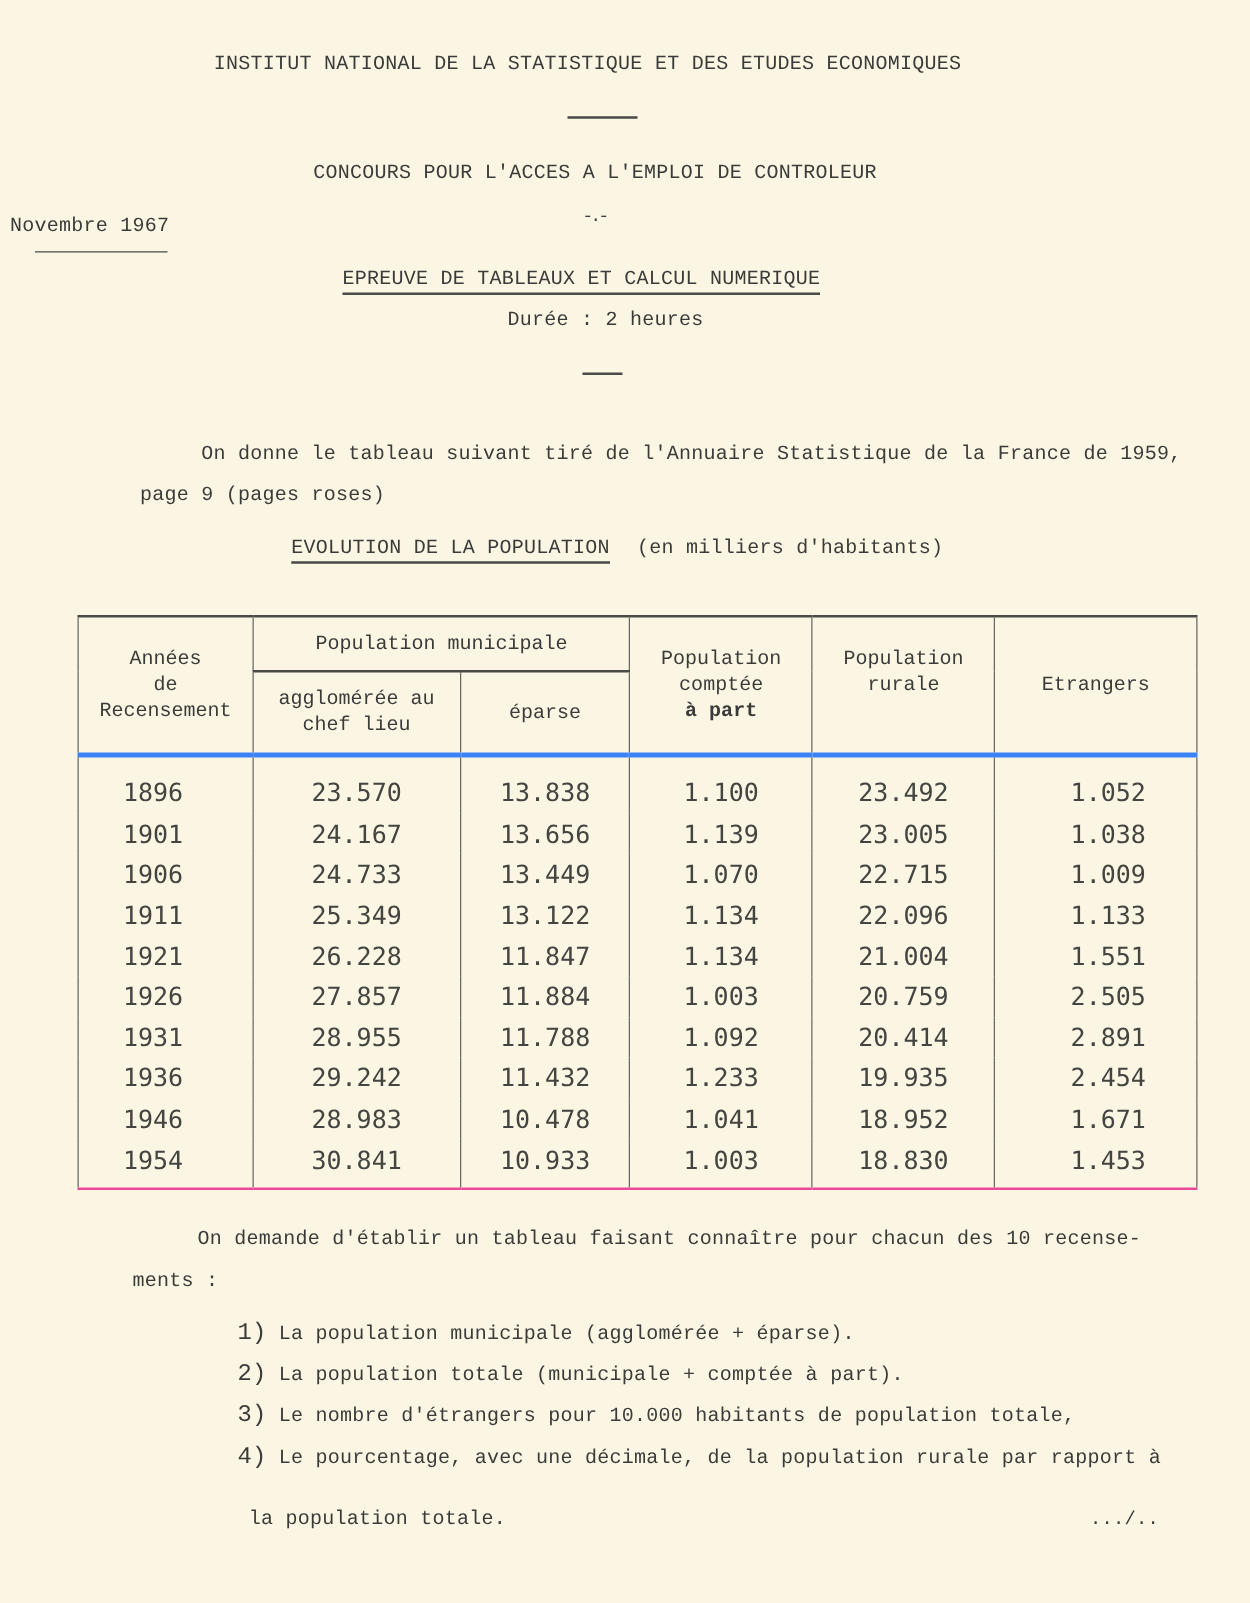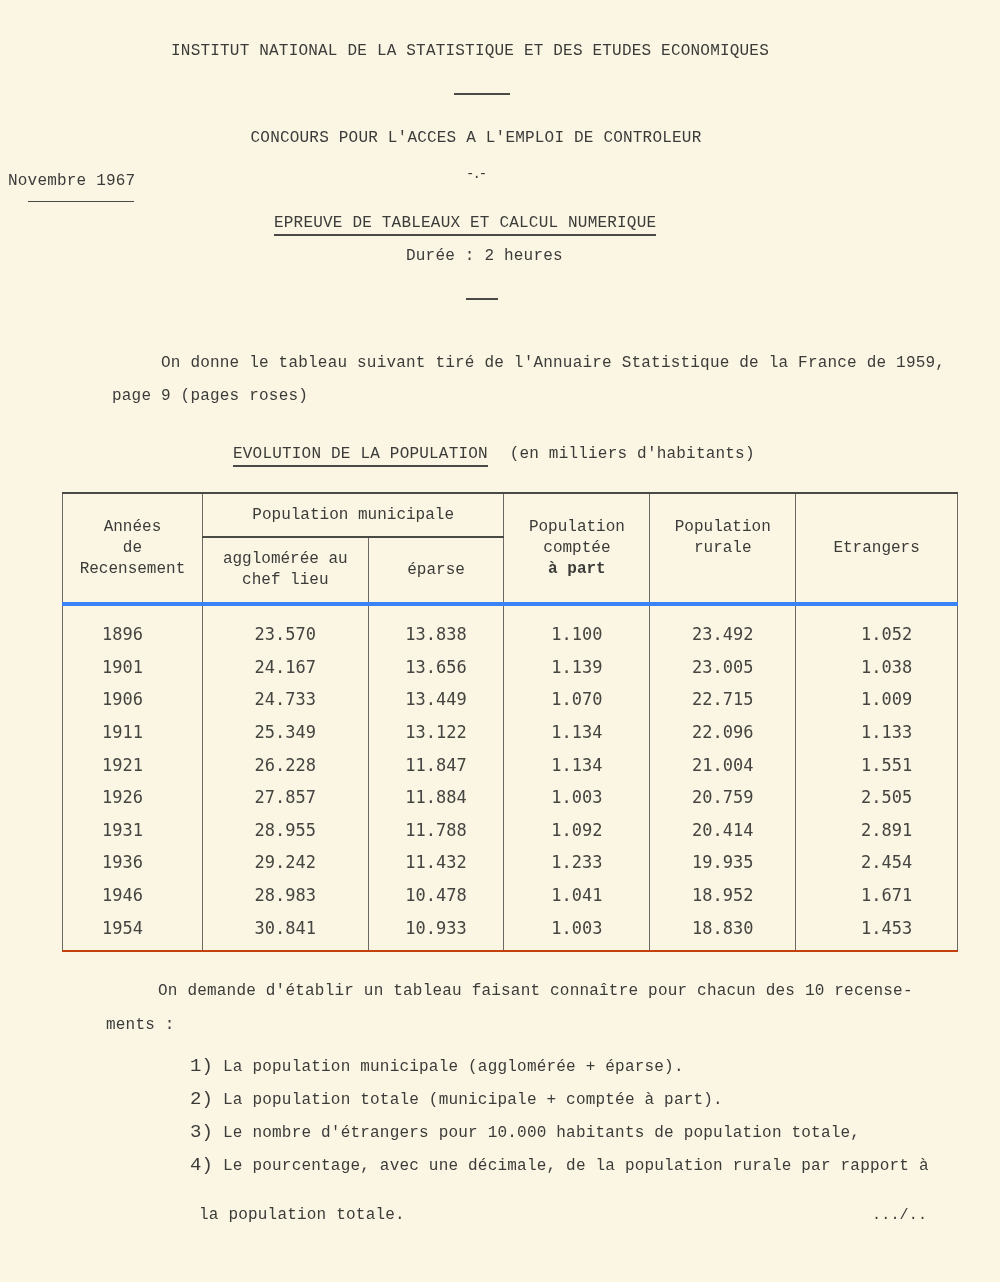--- a/index.html
+++ b/index.html
@@ -55,26 +55,26 @@
     font-weight: normal;
     text-align: center;
     vertical-align: middle;
   }
   .tbl thead tr.top th { border-top: 2px solid #4a4a46; }
   .tbl thead tr.last th, .tbl thead th.rowspan-bottom { border-bottom: 4px solid #3b82f6; }
   .tbl th { font-size: 16px; line-height: 21px; }
   .tbl .sub-rule { border-bottom: 2px solid #4a4a46; }
   .tbl tbody td {
     font-family: "DejaVu Sans Mono", "Liberation Mono", monospace;
-    font-size: 17px;
+    font-size: 20px;
     height: 32.6px;
     color: #444440;
   }
   .tbl tbody tr:first-child td { padding-top: 12px; }
-  .tbl tbody tr:last-child td { border-bottom: 2px solid #c2410c; padding-bottom: 6px; margin-left: 44px; }
+  .tbl tbody tr:last-child td { border-bottom: 2px solid #ec4899; padding-bottom: 6px; margin-left: 44px; }
   .bold { font-weight: bold; text-align: center; }
   .list-item {
     position: absolute;
     left: 166px;
     font-size: 16px;
     margin-left: 24px;
   }
 </style>
 </head>
 <body>
@@ -91,21 +91,21 @@
 
 <div class="abs typed" style="left:274px; top:214px;">
   <span class="underline-text">EPREUVE DE TABLEAUX ET CALCUL NUMERIQUE</span>
 </div>
 <div class="abs typed" style="left:406px; top:247px;">Durée : 2 heures</div>
 <div class="rule" style="left:466px; top:298px; width:32px;"></div>
 
 <div class="abs typed" style="left:161px; top:354px;">On donne le tableau suivant tiré de l'Annuaire Statistique de la France de 1959,</div>
 <div class="abs typed" style="left:112px; top:387px;">page 9 (pages roses)</div>
 
-<div class="abs typed" style="left:233px; top:429px;margin-top:16px;">
+<div class="abs typed" style="left:233px; top:429px;">
   <span class="underline-text">EVOLUTION DE LA POPULATION</span>
   <span style="margin-left:12px;">(en milliers d'habitants)</span>
 </div>
 
 <table class="tbl">
   <colgroup>
     <col style="width:140px">
     <col style="width:166px">
     <col style="width:136px">
     <col style="width:146px">

